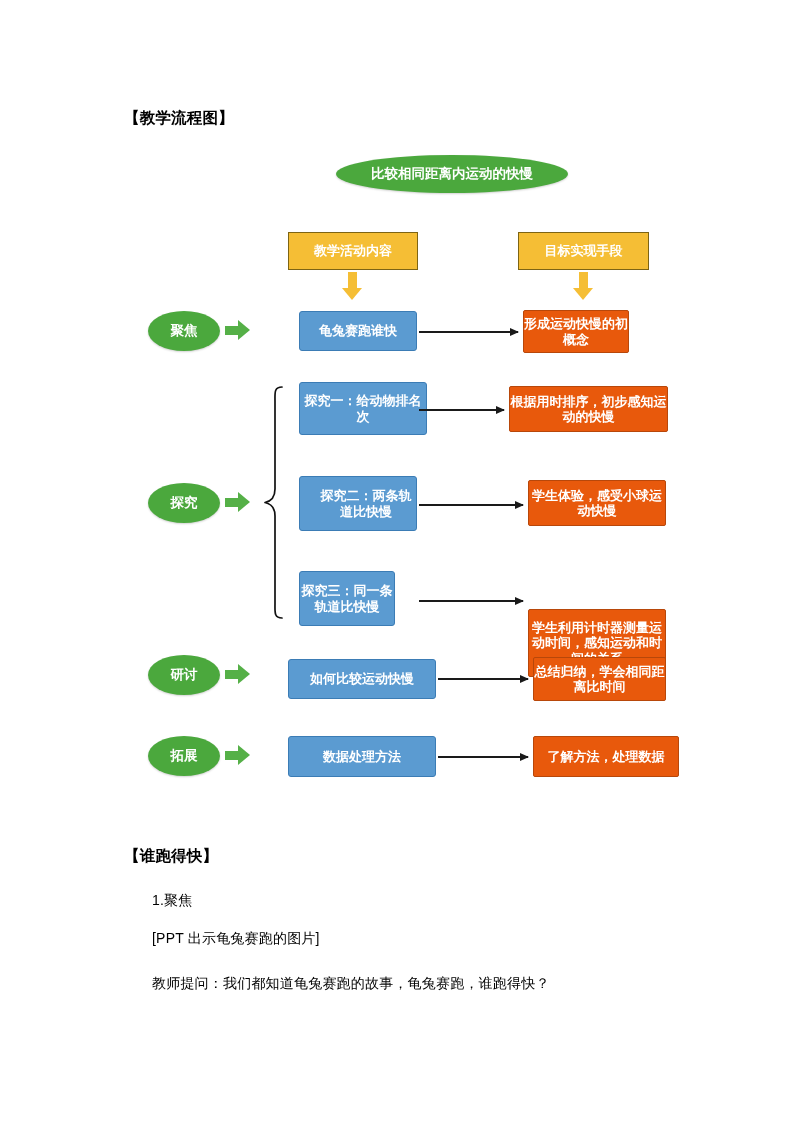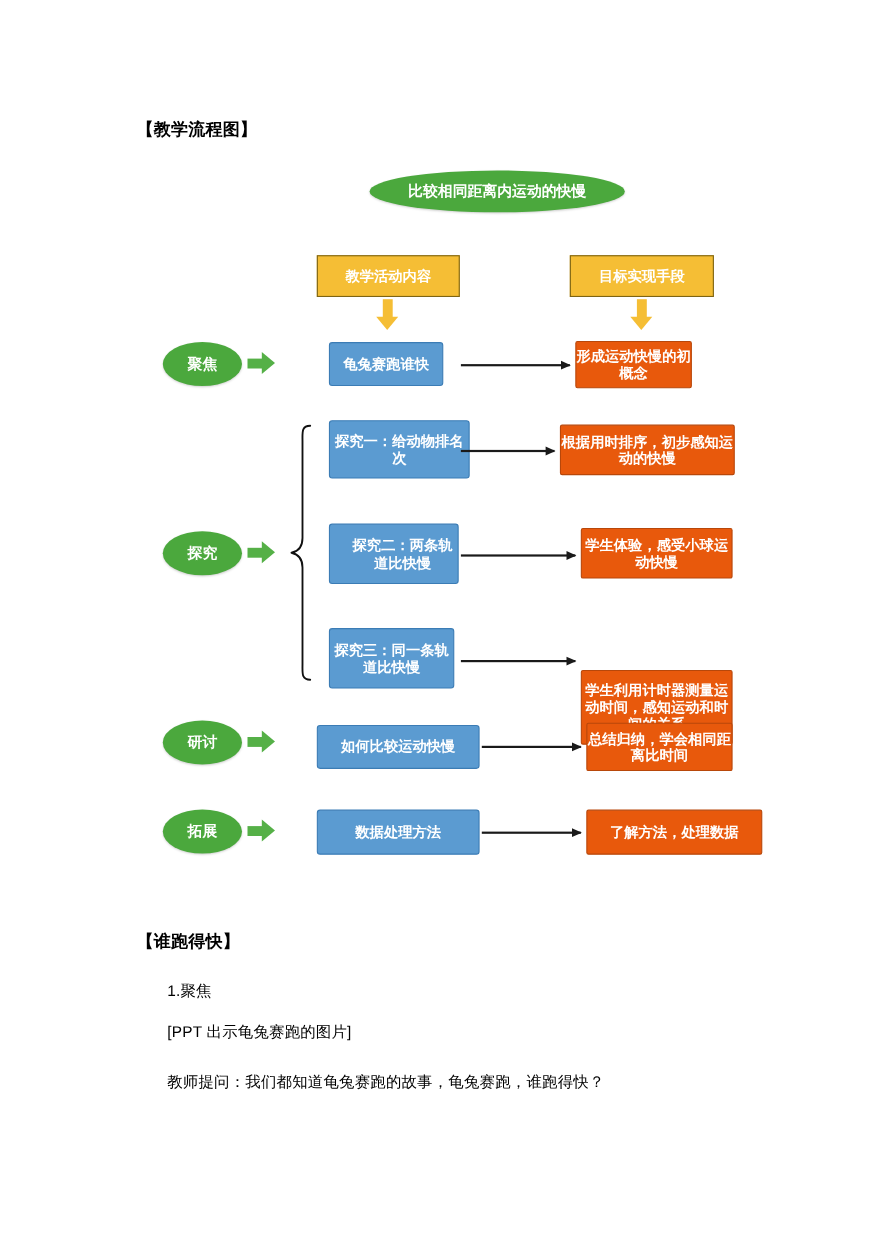--- a/index.html
+++ b/index.html
@@ -189,21 +189,21 @@
     <div class="yellow-down" style="left:573px; top:272px; width:21px; height:29px;">
       <div class="shaft"></div>
         <div class="head"></div>
     </div>
 
     <div class="node stage" style="left:148px; top:311px; width:72px; height:40px;">聚焦</div>
     <div class="green-arrow" style="left:225px; top:320px; width:26px; height:21px;">
       <div class="shaft"></div>
         <div class="head"></div>
     </div>
-    <div class="node bbox" style="left:299px; top:311px; width:104px; height:40px;">龟兔赛跑谁快</div>
+    <div class="node bbox" style="left:299px; top:311px; width:118px; height:40px;">龟兔赛跑谁快</div>
     <div class="conn" style="left:419px; top:331px; width:99px;"></div>
     <div class="node obox" style="left:523px; top:310px; width:106px; height:43px;">形成运动快慢的初概念</div>
 
     <div class="node bbox" style="left:299px; top:382px; width:128px; height:53px;">探究一：给动物排名次</div>
     <div class="conn" style="left:419px; top:409px; width:85px;"></div>
     <div class="node obox" style="left:509px; top:386px; width:159px; height:46px;">根据用时排序，初步感知运动的快慢</div>
 
     <div class="brace" style="left:262px; top:385px; width:22px; height:235px;">
       <svg width="22" height="235" viewBox="0 0 22 235">
         <path d="M20 2 C12 2, 13 8, 13 16 L13 104 C13 112, 10 116, 3 117.5
@@ -214,41 +214,41 @@
     <div class="node stage" style="left:148px; top:483px; width:72px; height:40px;">探究</div>
     <div class="green-arrow" style="left:225px; top:492px; width:26px; height:21px;">
       <div class="shaft"></div>
         <div class="head"></div>
     </div>
 
     <div class="node bbox" style="left:299px; top:476px; width:118px; height:55px;padding-left:16px;">探究二：两条轨道比快慢</div>
     <div class="conn" style="left:419px; top:504px; width:104px;"></div>
     <div class="node obox" style="left:528px; top:480px; width:138px; height:46px;">学生体验，感受小球运动快慢</div>
 
-    <div class="node bbox" style="left:299px; top:571px; width:114px; height:55px;">探究三：同一条轨道比快慢</div>
+    <div class="node bbox" style="left:299px; top:571px; width:96px; height:55px;">探究三：同一条轨道比快慢</div>
     <div class="conn" style="left:419px; top:600px; width:104px;"></div>
     <div class="node obox" style="left:528px; top:565px; width:138px; height:68px;margin-top:44px;">学生利用计时器测量运动时间，感知运动和时间的关系</div>
 
     <div class="node stage" style="left:148px; top:655px; width:72px; height:40px;">研讨</div>
     <div class="green-arrow" style="left:225px; top:664px; width:26px; height:21px;">
       <div class="shaft"></div>
         <div class="head"></div>
     </div>
     <div class="node bbox" style="left:288px; top:659px; width:148px; height:40px;">如何比较运动快慢</div>
     <div class="conn" style="left:438px; top:678px; width:90px;"></div>
     <div class="node obox" style="left:533px; top:657px; width:133px; height:44px;">总结归纳，学会相同距离比时间</div>
 
     <div class="node stage" style="left:148px; top:736px; width:72px; height:40px;">拓展</div>
     <div class="green-arrow" style="left:225px; top:745px; width:26px; height:21px;">
       <div class="shaft"></div>
         <div class="head"></div>
     </div>
     <div class="node bbox" style="left:288px; top:736px; width:148px; height:41px;">数据处理方法</div>
     <div class="conn" style="left:438px; top:756px; width:90px;"></div>
-    <div class="node obox" style="left:533px; top:736px; width:160px; height:41px;">了解方法，处理数据</div>
+    <div class="node obox" style="left:533px; top:736px; width:146px; height:41px;">了解方法，处理数据</div>
 
   </div>
 
   <div class="doc-heading" style="left:124px; top:846px;">【谁跑得快】</div>
 
   <div class="doc-para" style="left:152px; top:892px;">1.聚焦</div>
   <div class="doc-para" style="left:152px; top:930px;text-align:center;">[PPT 出示龟兔赛跑的图片]</div>
   <div class="doc-para" style="left:152px; top:975px;">教师提问：我们都知道龟兔赛跑的故事，龟兔赛跑，谁跑得快？</div>
 
 </div>

